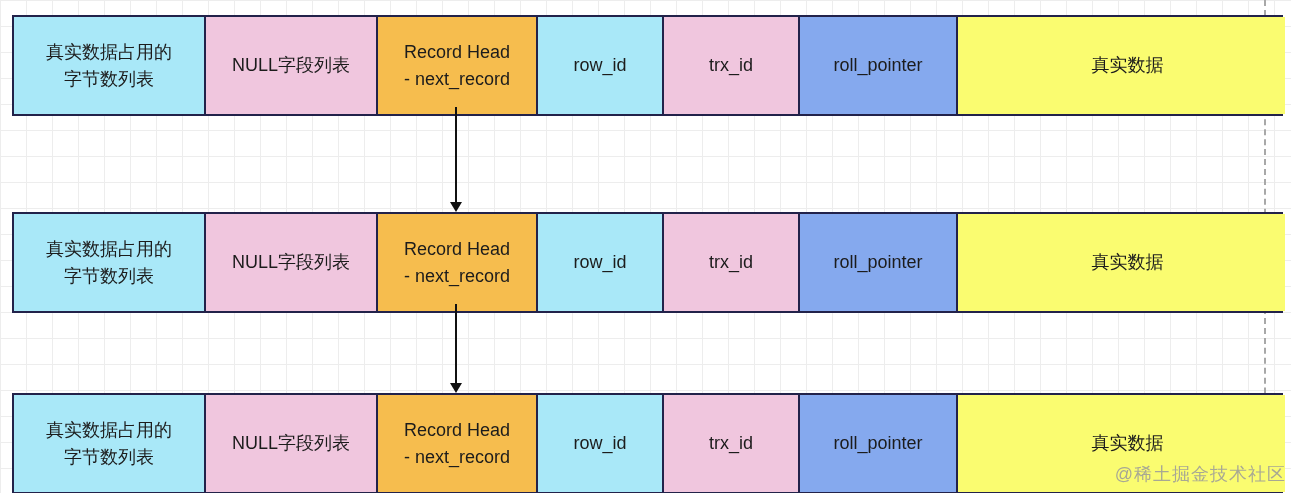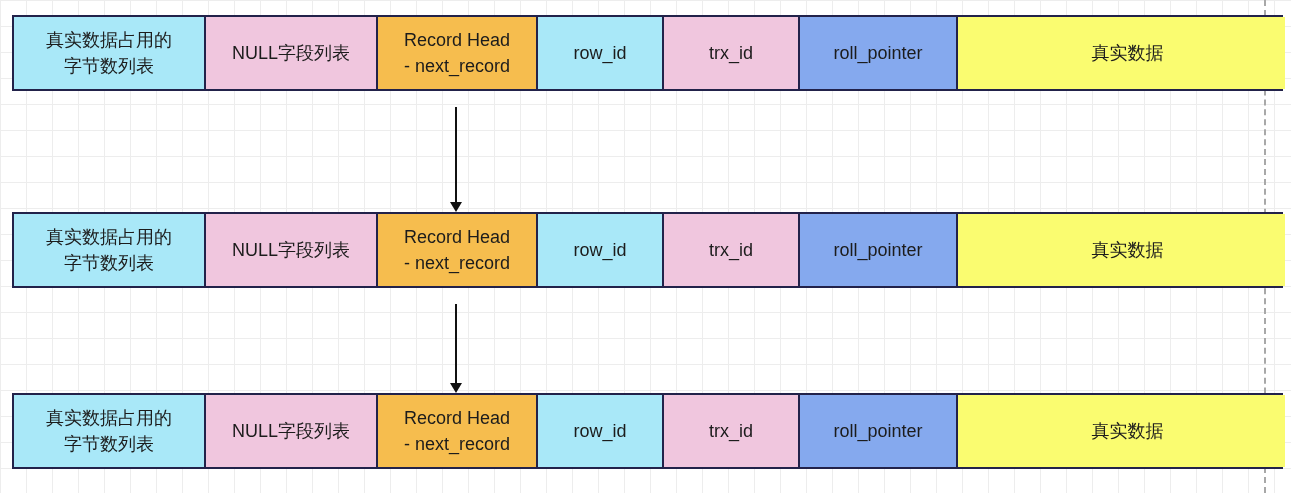--- a/index.html
+++ b/index.html
@@ -28,21 +28,21 @@
     left:1264px;
     height:493px;
     width:0;
     border-left:2px dashed #a8a8a8;
     z-index:0;
   }
   .record-row{
     position:absolute;
     left:12px;
     width:1271px;
-    height:76px;
+    height:101px;
     display:flex;
     border:2px solid var(--border);
     box-sizing:border-box;
     z-index:1;
   }
   .row-1{top:15px;}
   .row-2{top:212px;}
   .row-3{top:393px;}
   .cell{
     display:flex;
@@ -174,14 +174,15 @@
         <span class="cell-label">trx_id</span>
       </div>
       <div class="cell" style="flex: 0 0 158px; background: rgb(133, 169, 238);">
         <span class="cell-label">roll_pointer</span>
       </div>
       <div class="cell" style="flex: 0 0 327px; background: rgb(250, 252, 112);">
         <span class="cell-label">真实数据</span>
       </div>
     </div>
 
+  <div class="watermark">@稀土掘金技术社区</div>
 
 </div>
 
 </body></html>

